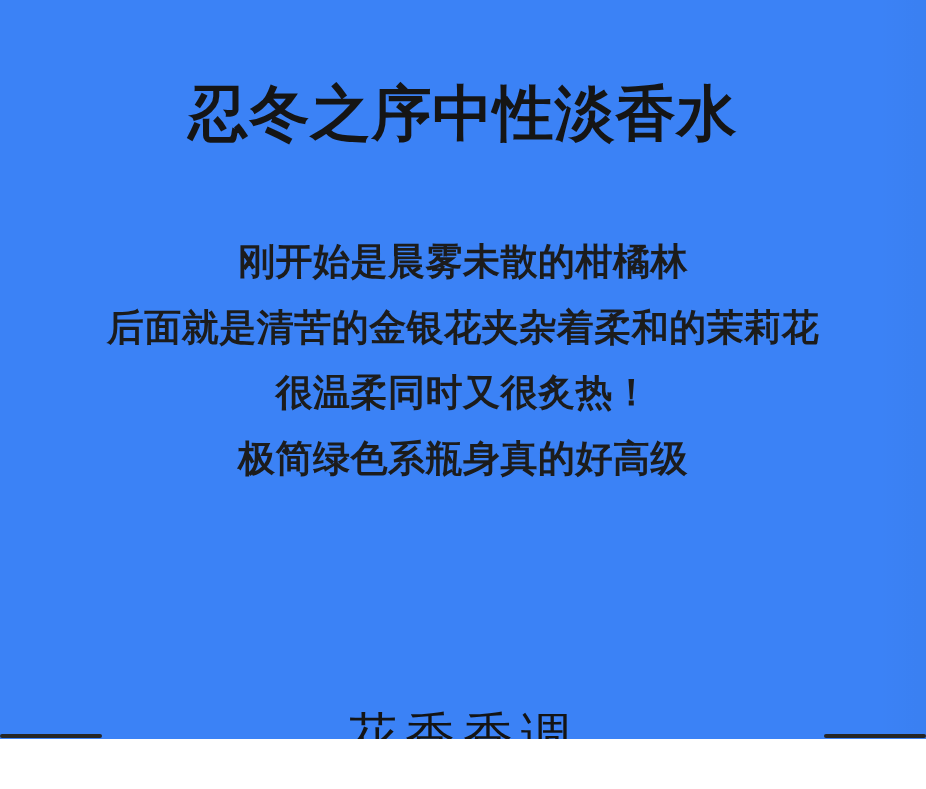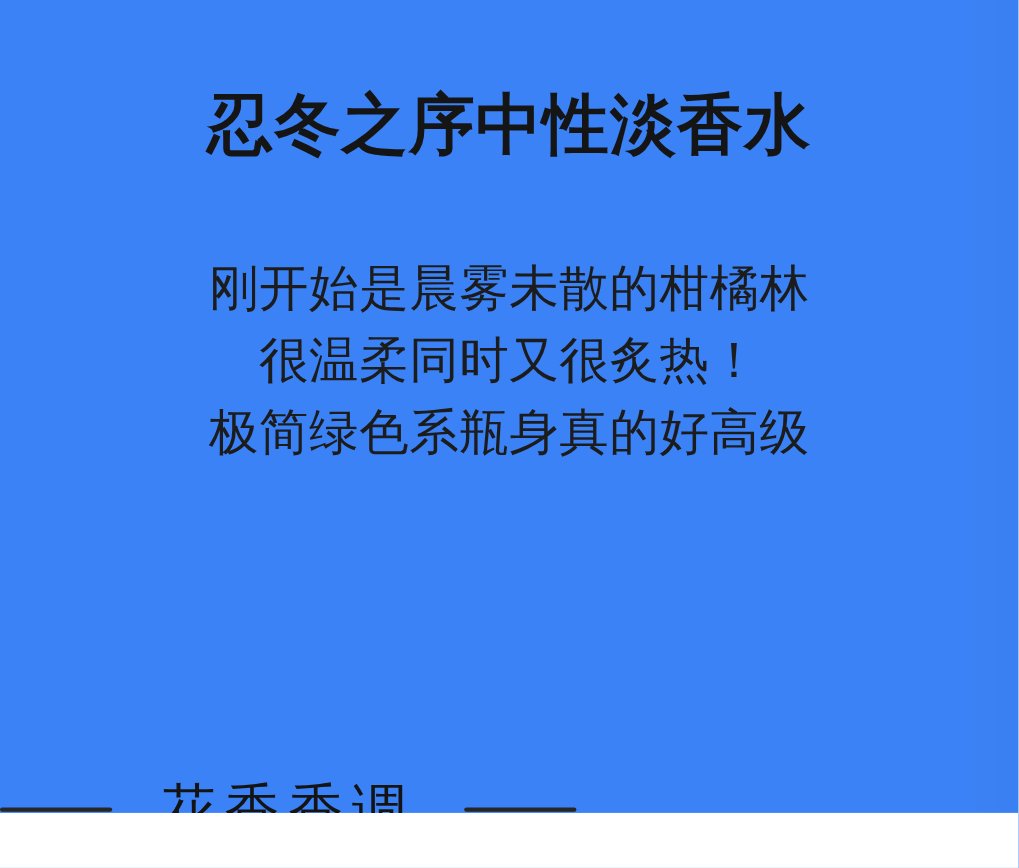--- a/index.html
+++ b/index.html
@@ -42,37 +42,37 @@
   }
   .description {
     position: absolute;
     top: 229px;
     left: 0;
     width: 100%;
     text-align: center;
   }
   .description p {
     margin: 0;
-    font-size: 45px;
+    font-size: 37px;
     line-height: 65.5px;
-    font-weight: 400;
+    font-weight: 700;
     letter-spacing: 0.5px;
     color: #1c1c1c;
     white-space: nowrap;
   }
   .footer-row {
     position: absolute;
     top: 703px;
     left: 0;
     width: 100%;
     height: 66px;
     display: flex;
     align-items: center;
-    justify-content: flex-start;
-    gap: 44px;
+    justify-content: space-between;
+    gap: 78px;
   }
   .divider-line {
     width: 102px;
     height: 4px;
     background: #262626;
     border-radius: 2px;
     flex: 0 0 auto;
   }
   .footer-label {
     font-size: 50px;
@@ -85,20 +85,21 @@
 </style>
 </head>
 <body>
 
 <div class="page">
 
   <h1 class="product-title">忍冬之序中性淡香水</h1>
 
   <div class="description">
     <p>刚开始是晨雾未散的柑橘林</p>
+    <p>后面就是清苦的金银花夹杂着柔和的茉莉花</p>
     <p>很温柔同时又很炙热！</p>
     <p>极简绿色系瓶身真的好高级</p>
   </div>
 
   <div class="footer-row">
     <div class="divider-line"></div>
     <span class="footer-label">花香香调</span>
     <div class="divider-line"></div>
   </div>
 

